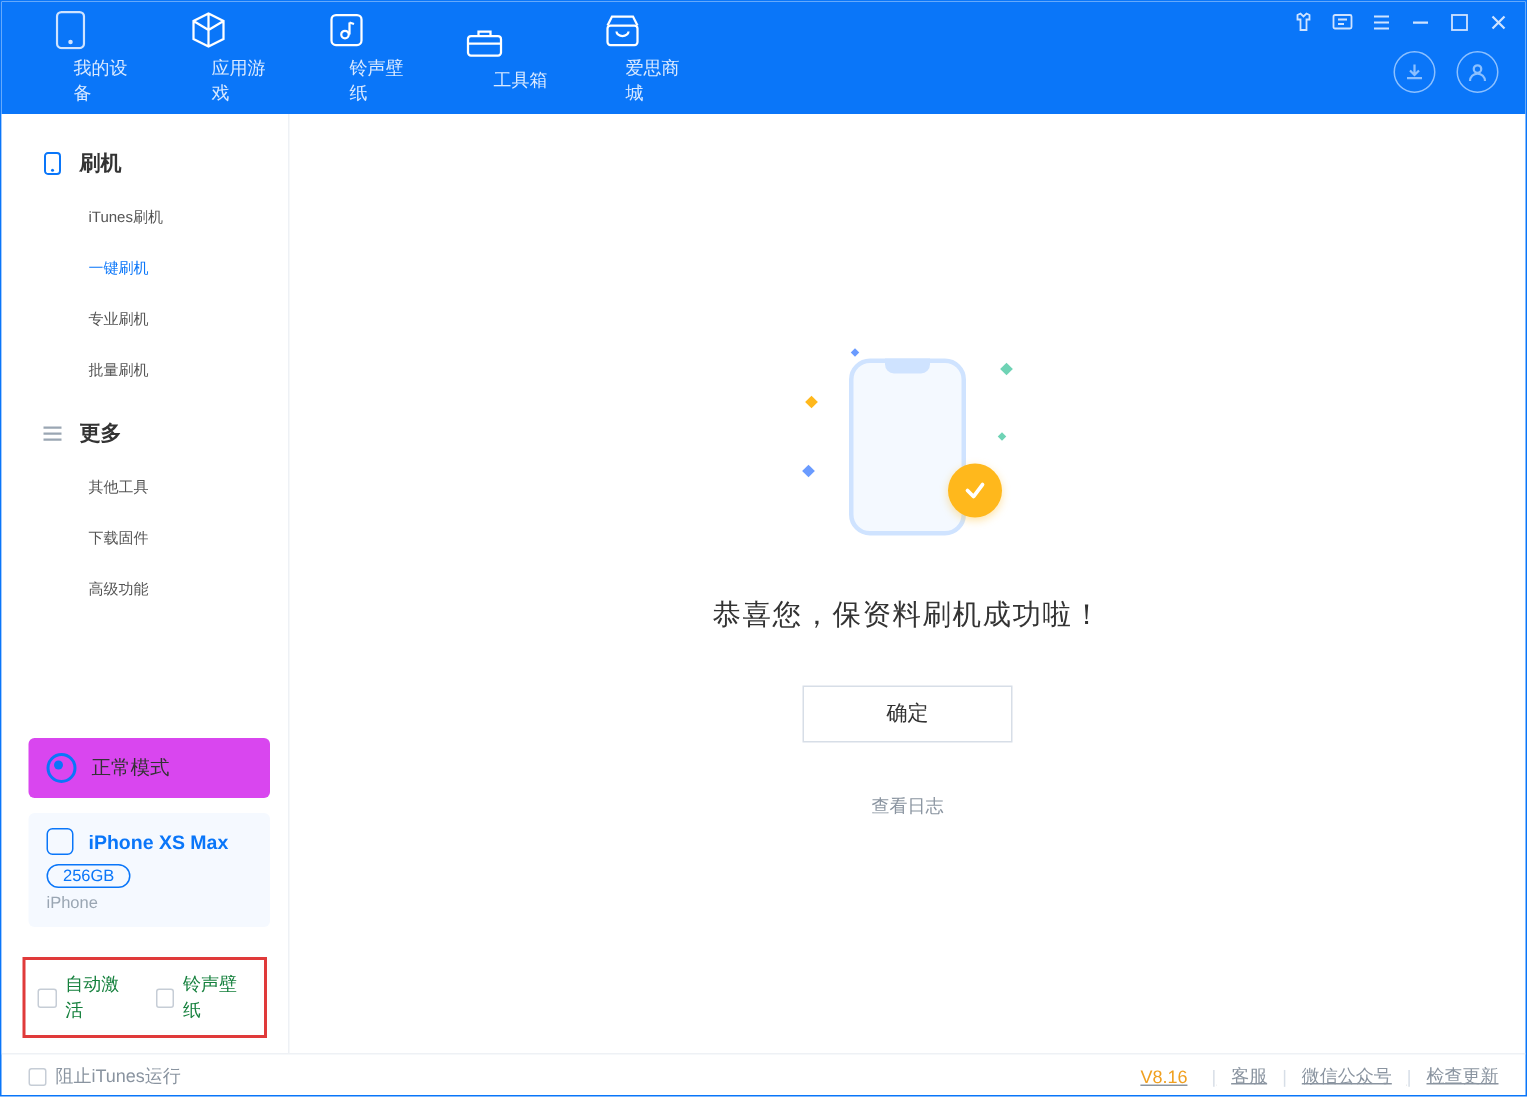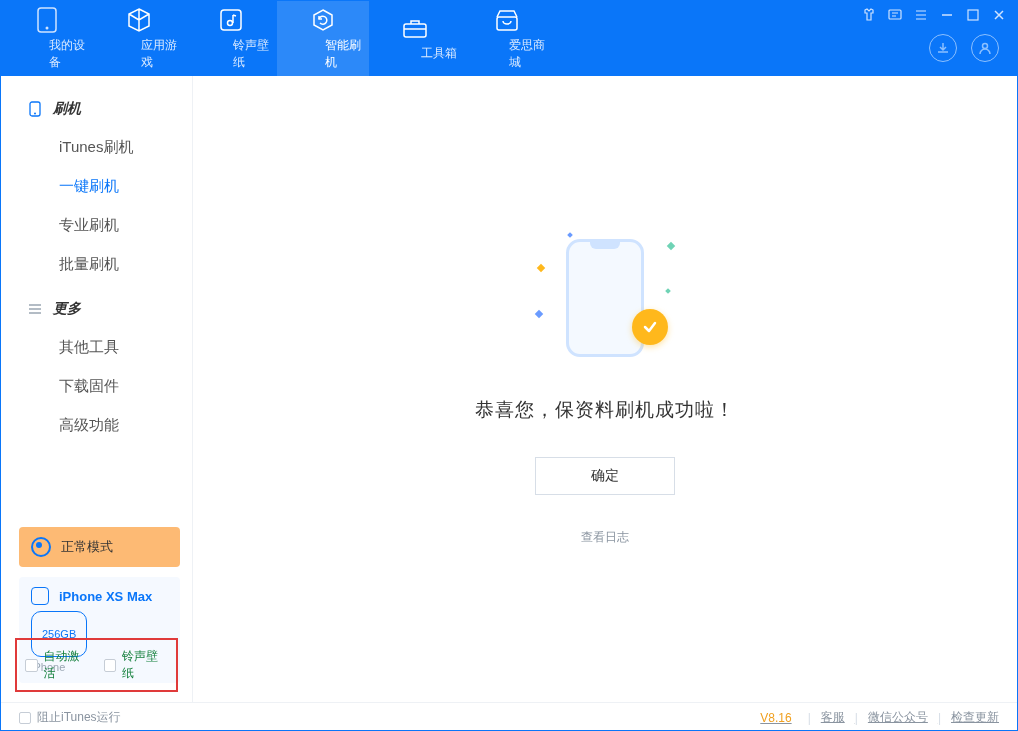--- a/index.html
+++ b/index.html
@@ -19,34 +19,34 @@
 .nav-tab.active { background:rgba(255,255,255,0.14); color:#fff; }
 
 .win-controls { position:absolute; right:10px; top:6px; display:flex; gap:10px; align-items:center; }
 .win-controls span { width:16px; height:16px; display:flex; align-items:center; justify-content:center; cursor:pointer; color:#dbeaff; font-size:12px; }
 .header-right-icons { position:absolute; right:18px; bottom:14px; display:flex; gap:14px; }
 .header-right-icons .circ { width:28px; height:28px; border:1.5px solid #8cc0ff; border-radius:50%; display:flex; align-items:center; justify-content:center; color:#cfe3ff; cursor:pointer; }
 
 
 .body { display:flex; height:calc(731px - 75px - 30px); }
 .sidebar { width:192px; border-right:1px solid #eef1f5; padding-top:18px; position:relative; background:#fff; }
-.side-group-header { display:flex; align-items:center; gap:10px; padding:6px 20px 6px 26px; font-size:14px; color:#333; font-weight:700;font-style:italic; }
+.side-group-header { display:flex; align-items:center; gap:10px; padding:6px 20px 6px 26px; font-size:14px; color:#333; font-weight:700; }
 .side-group-header .gico { width:16px; height:16px; display:flex; align-items:center; justify-content:center; }
 .side-items { padding:4px 0 10px 0; }
-.side-item { padding:10px 12px 10px 58px; font-size:15px; color:#555; cursor:pointer; }
+.side-item { padding:10px 12px 10px 58px; font-size:10px; color:#555; cursor:pointer; }
 .side-item.active { color:#0a76f9; }
 
 .side-status { margin:72px 12px 0 18px; }
-.status-card { background:#fdba74; border-radius:4px; padding:10px 12px; display:flex; align-items:center; gap:10px; font-size:13px; color:#333; margin-bottom:10px; }
+.status-card { background:#d946ef; border-radius:4px; padding:10px 12px; display:flex; align-items:center; gap:10px; font-size:13px; color:#333; margin-bottom:10px; }
 .status-card .dot-ico { width:20px; height:20px; border:2px solid #0a76f9; border-radius:50%; position:relative; }
 .status-card .dot-ico::before { content:""; position:absolute; width:6px; height:6px; background:#0a76f9; border-radius:50%; left:3px; top:3px; }
 .device-card { background:#f5f9ff; border-radius:4px; padding:10px 12px; }
 .device-card .row1 { display:flex; align-items:center; gap:10px; font-size:13px; color:#0a76f9; font-weight:700; }
 .device-card .phone-ico { width:18px; height:18px; border:1.5px solid #0a76f9; border-radius:4px; }
-.device-card .cap { display:inline-block; margin-top:6px; padding:16px 10px; border:1px solid #0a76f9; color:#0a76f9; border-radius:10px; font-size:11px; }
+.device-card .cap { display:inline-block; margin-top:6px; padding:1px 10px; border:1px solid #0a76f9; color:#0a76f9; border-radius:10px; font-size:11px; }
 .device-card .sub { margin-top:4px; font-size:11px; color:#9aa6b3; }
 
 .bottom-options { position:absolute; left:14px; right:14px; bottom:10px; border:2px solid #e03a3a; padding:8px 8px; display:flex; gap:14px; align-items:center; }
 .chk { display:flex; align-items:center; gap:6px; font-size:12px; color:#15803d; cursor:pointer; }
 .chk .box { width:13px; height:13px; border:1px solid #c6cdd6; border-radius:2px; background:#fff; }
 
 
 .main { flex:1; display:flex; flex-direction:column; align-items:center; justify-content:center; gap:34px; }
 .illus { position:relative; width:150px; height:130px; display:flex; align-items:center; justify-content:center; }
 .phone-shape { width:78px; height:118px; border:3px solid #cfe3ff; border-radius:14px; background:#f4f9ff; position:relative; }
@@ -100,30 +100,20 @@
     <div class="nav-tab">
       <span class="ico">
           <svg width="24" height="24" viewBox="0 0 24 24">
             <rect x="2" y="2" width="20" height="20" rx="3" fill="none" stroke="#fff" stroke-width="1.5"></rect>
             <path d="M14 7 L14 15" stroke="#fff" stroke-width="1.5"></path>
             <circle cx="11" cy="15" r="2.5" fill="none" stroke="#fff" stroke-width="1.5"></circle>
             <path d="M14 7 L17 8" stroke="#fff" stroke-width="1.5"></path>
           </svg>
         </span>
       <span class="lbl">铃声壁纸</span>
-    </div>
-    <div class="nav-tab active">
-      <span class="ico">
-          <svg width="26" height="26" viewBox="0 0 26 26">
-            <path d="M13 3 L22 8 L22 18 L13 23 L4 18 L4 8 Z" fill="none" stroke="#fff" stroke-width="1.5"></path>
-            <path d="M9 12 A4 4 0 1 1 10 16" fill="none" stroke="#fff" stroke-width="1.5"></path>
-            <path d="M9 9 L9 12 L12 12" fill="none" stroke="#fff" stroke-width="1.5"></path>
-          </svg>
-        </span>
-      <span class="lbl">智能刷机</span>
     </div>
     <div class="nav-tab">
       <span class="ico">
           <svg width="26" height="22" viewBox="0 0 26 22">
             <rect x="2" y="7" width="22" height="13" rx="2" fill="none" stroke="#fff" stroke-width="1.5"></rect>
             <path d="M9 7 L9 4 L17 4 L17 7" fill="none" stroke="#fff" stroke-width="1.5"></path>
             <path d="M2 12 L24 12" stroke="#fff" stroke-width="1.5"></path>
           </svg>
         </span>
       <span class="lbl">工具箱</span>

